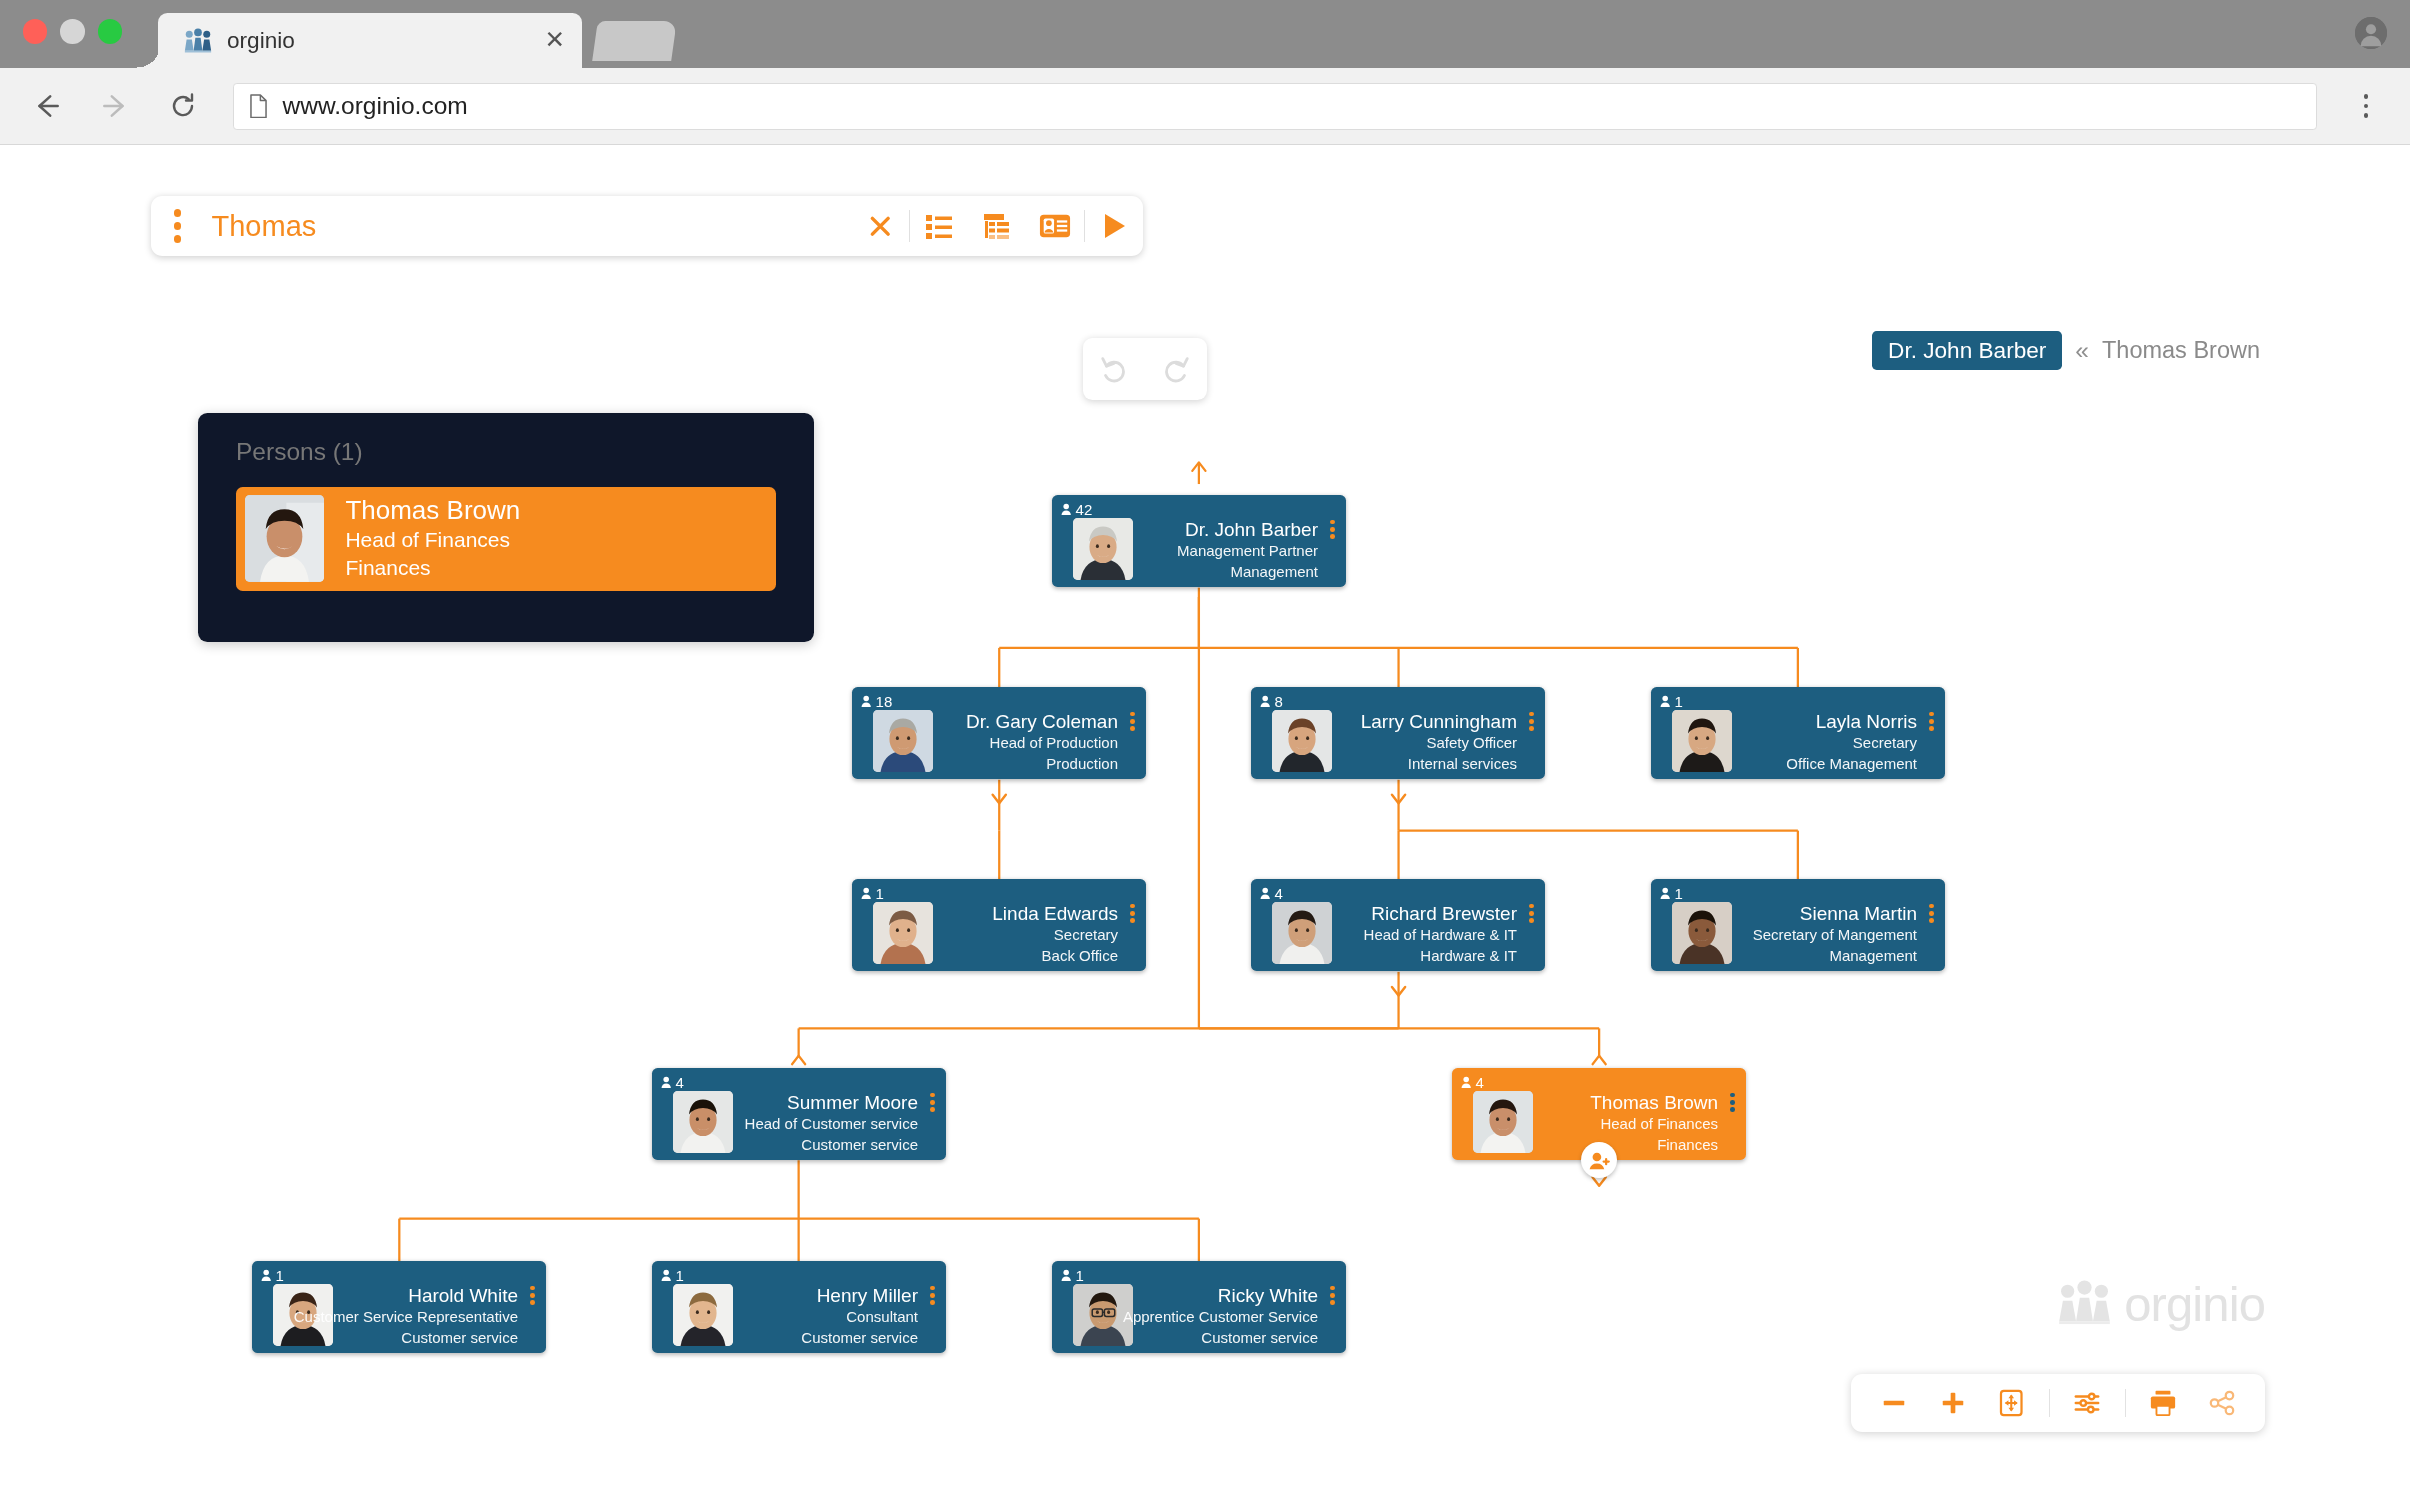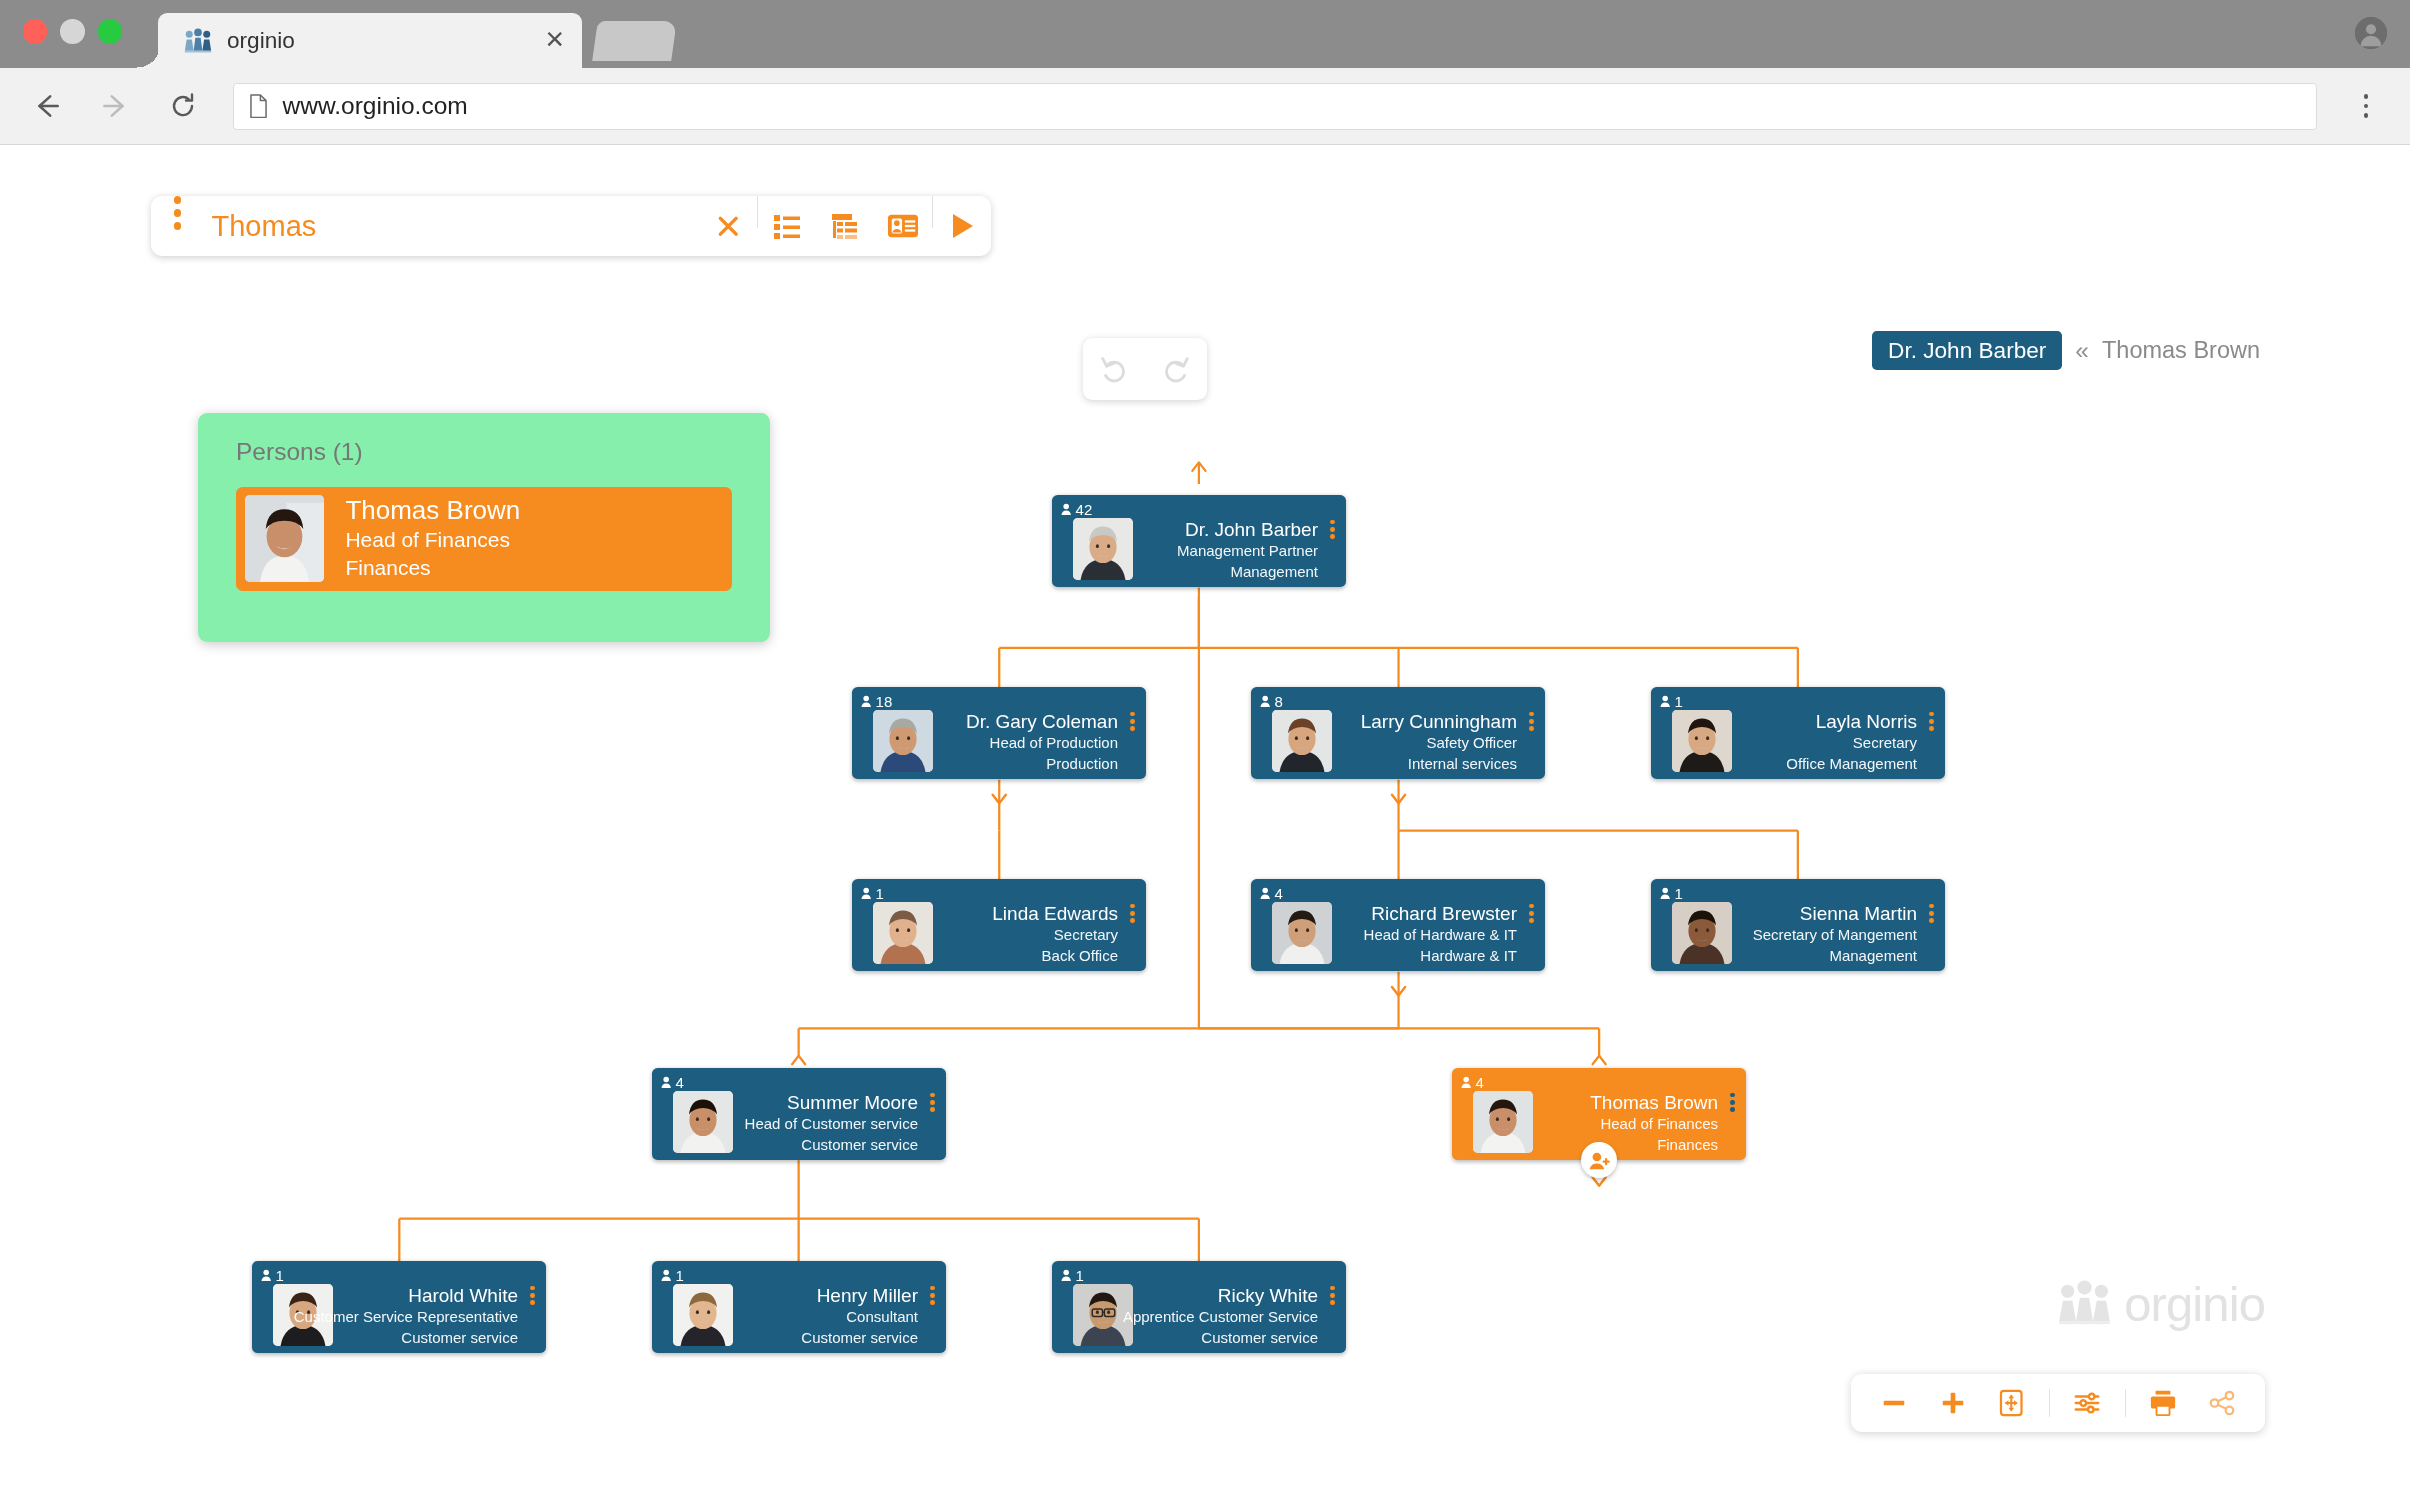--- a/index.html
+++ b/index.html
@@ -79,42 +79,42 @@
 
   
   .app {
     position: absolute; top: 145px; left: 0; width: 2411px; height: 1362px;
     background: #ffffff; overflow: hidden;
   }
 
   
   .searchbar {
     position: absolute; left: 151px; top: 51px;
-    width: 840px; height: 60px;
+    width: 992px; height: 60px;
     background: #fff; border-radius: 11.3px;
     box-shadow: 0 1.9px 7.5px rgba(0,0,0,0.18);
-    display: flex; 
+    display: flex; align-items: center;
   }
   .sb-kebab { width: 53px; display: flex; flex-direction: column; align-items: center; gap: 5.6px; cursor: pointer; }
   .sb-kebab i { width: 7.5px; height: 7.5px; border-radius: 50%; background: #f68b1f; display: block; }
   .sb-input {
     flex: 1; border: 0; outline: 0; background: transparent;
     font-family: "Liberation Sans", sans-serif;
     font-size: 29px; color: #f68b1f; padding: 0 7.5px;
     caret-color: #f68b1f;
   }
   .sb-x { width: 58px; display: flex; align-items: center; justify-content: center; cursor: pointer; }
   .sb-sep { width: 0.9px; height: 32px; background: #e0e0e0; }
   .sb-icon { width: 58px; display: flex; align-items: center; justify-content: center; cursor: pointer; }
 
   
   .results {
     position: absolute; left: 198px; top: 268px;
-    width: 572px; height: 229px;
-    background: #86efac; border-radius: 9.4px;
+    width: 616px; height: 229px;
+    background: #0f172a; border-radius: 9.4px;
     box-shadow: 0 2.8px 11.3px rgba(0,0,0,0.20);
     padding: 24.5px 38px;
   }
   .results-title { font-size: 24.5px; color: #777; margin-bottom: 21px; }
   .result-card {
     background: #f68b1f; border-radius: 6.6px;
     height: 104px; display: flex; align-items: center;
     padding: 0 0 0 9.4px; cursor: pointer;
   }
   .result-photo {

